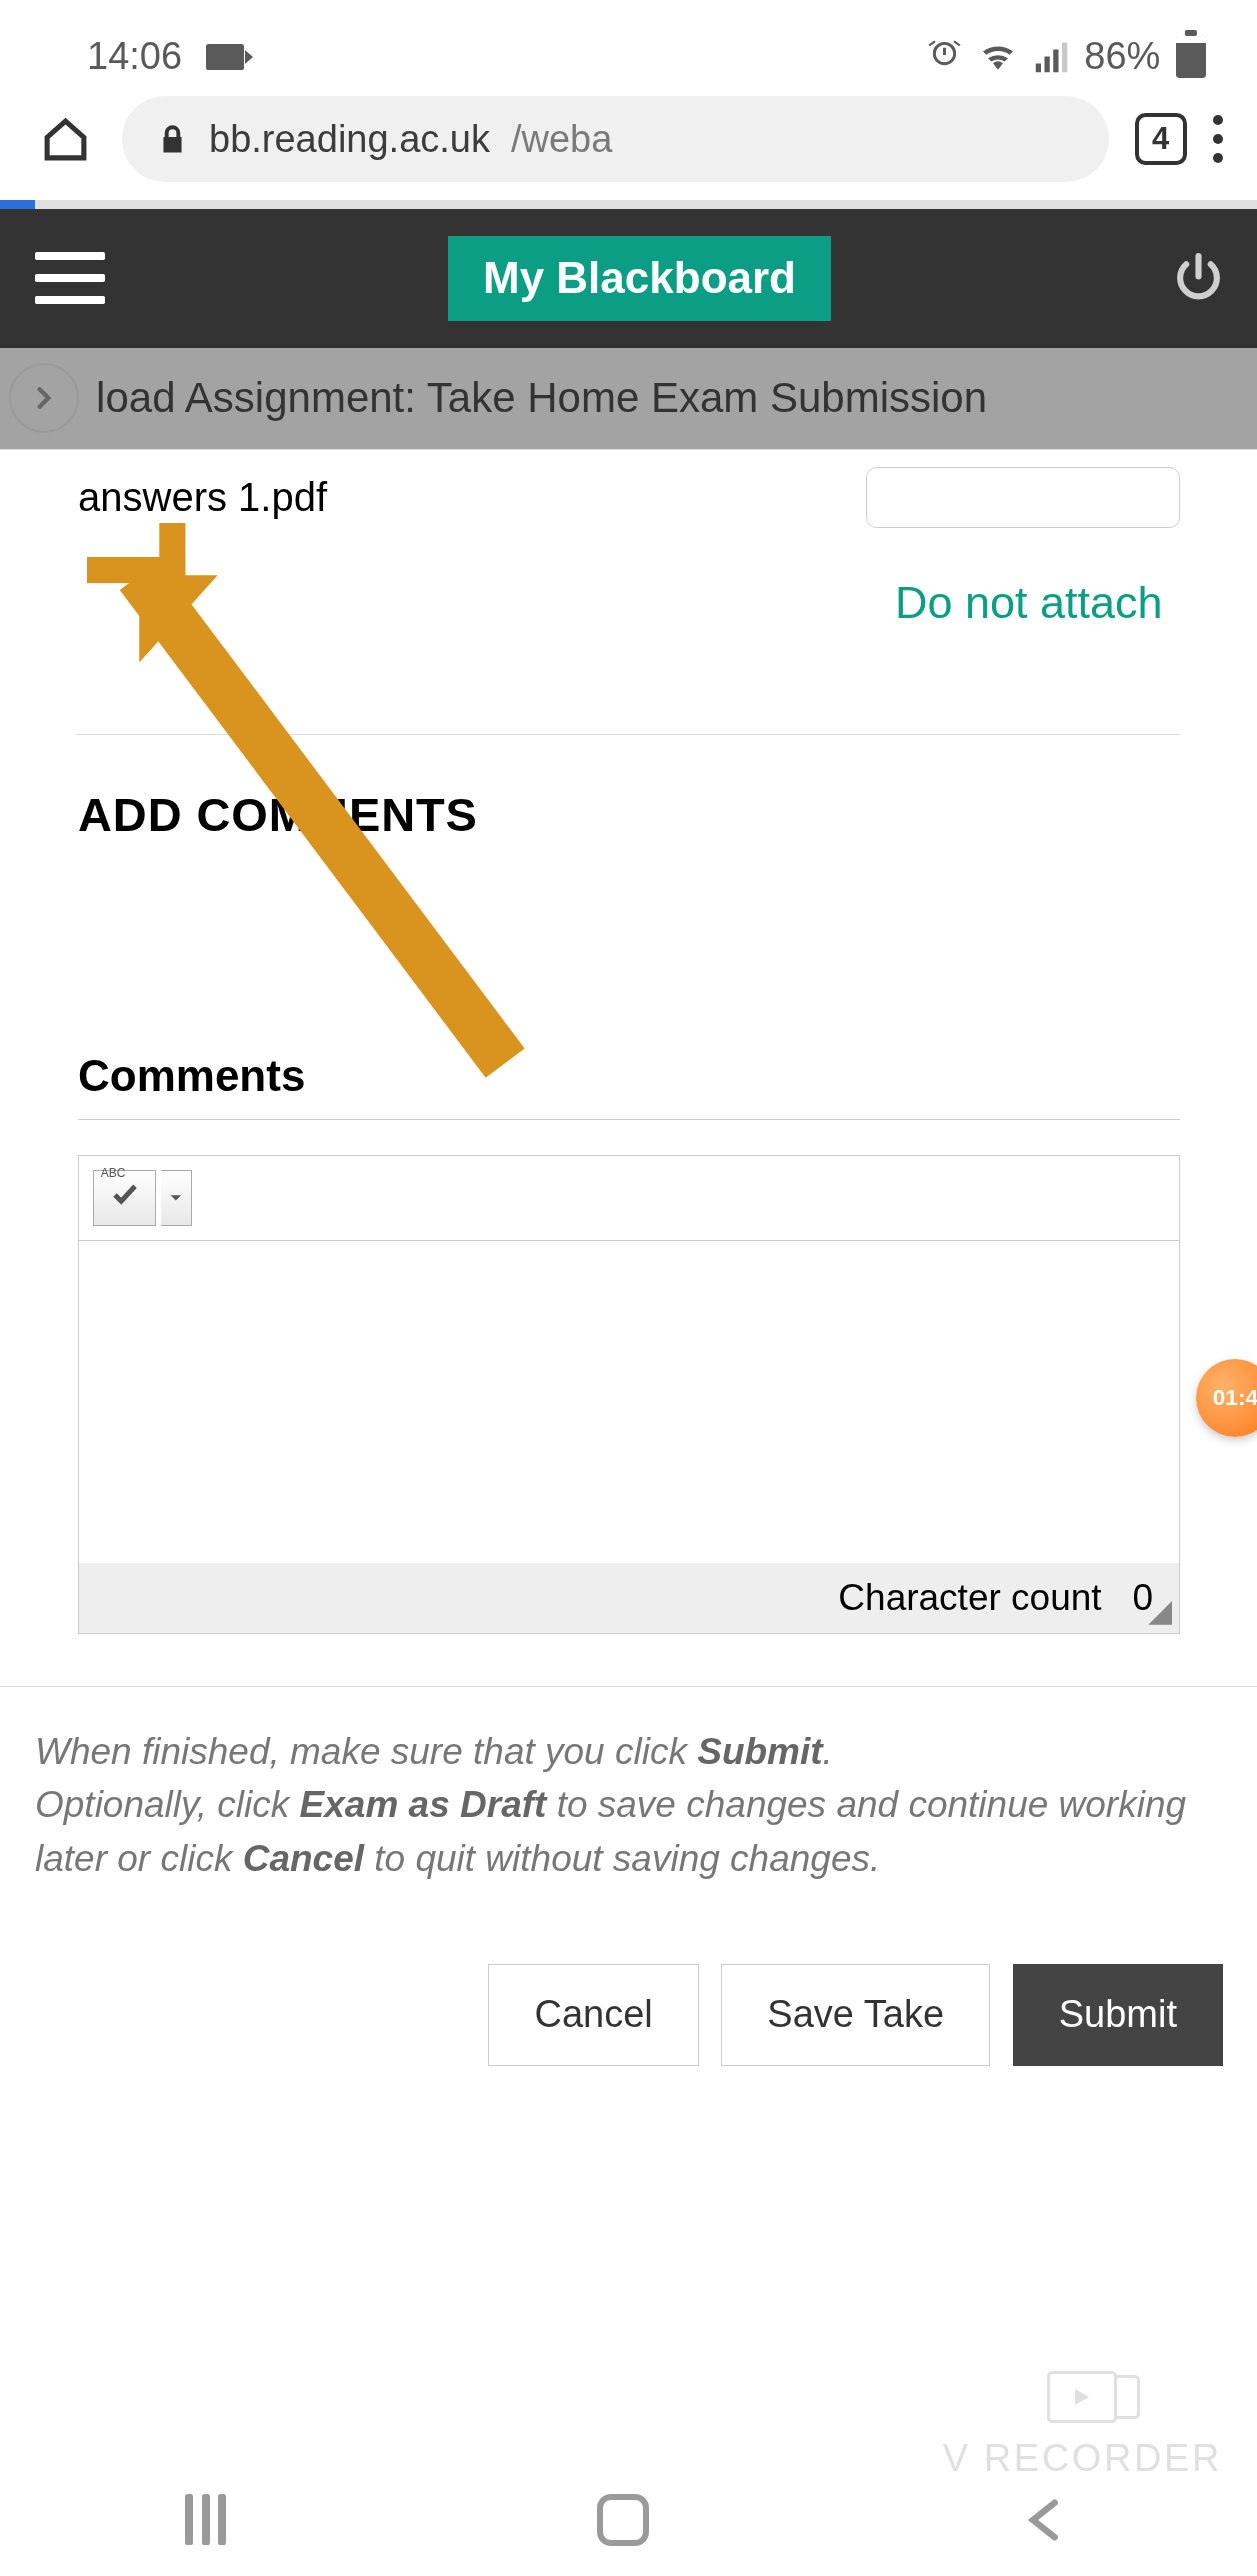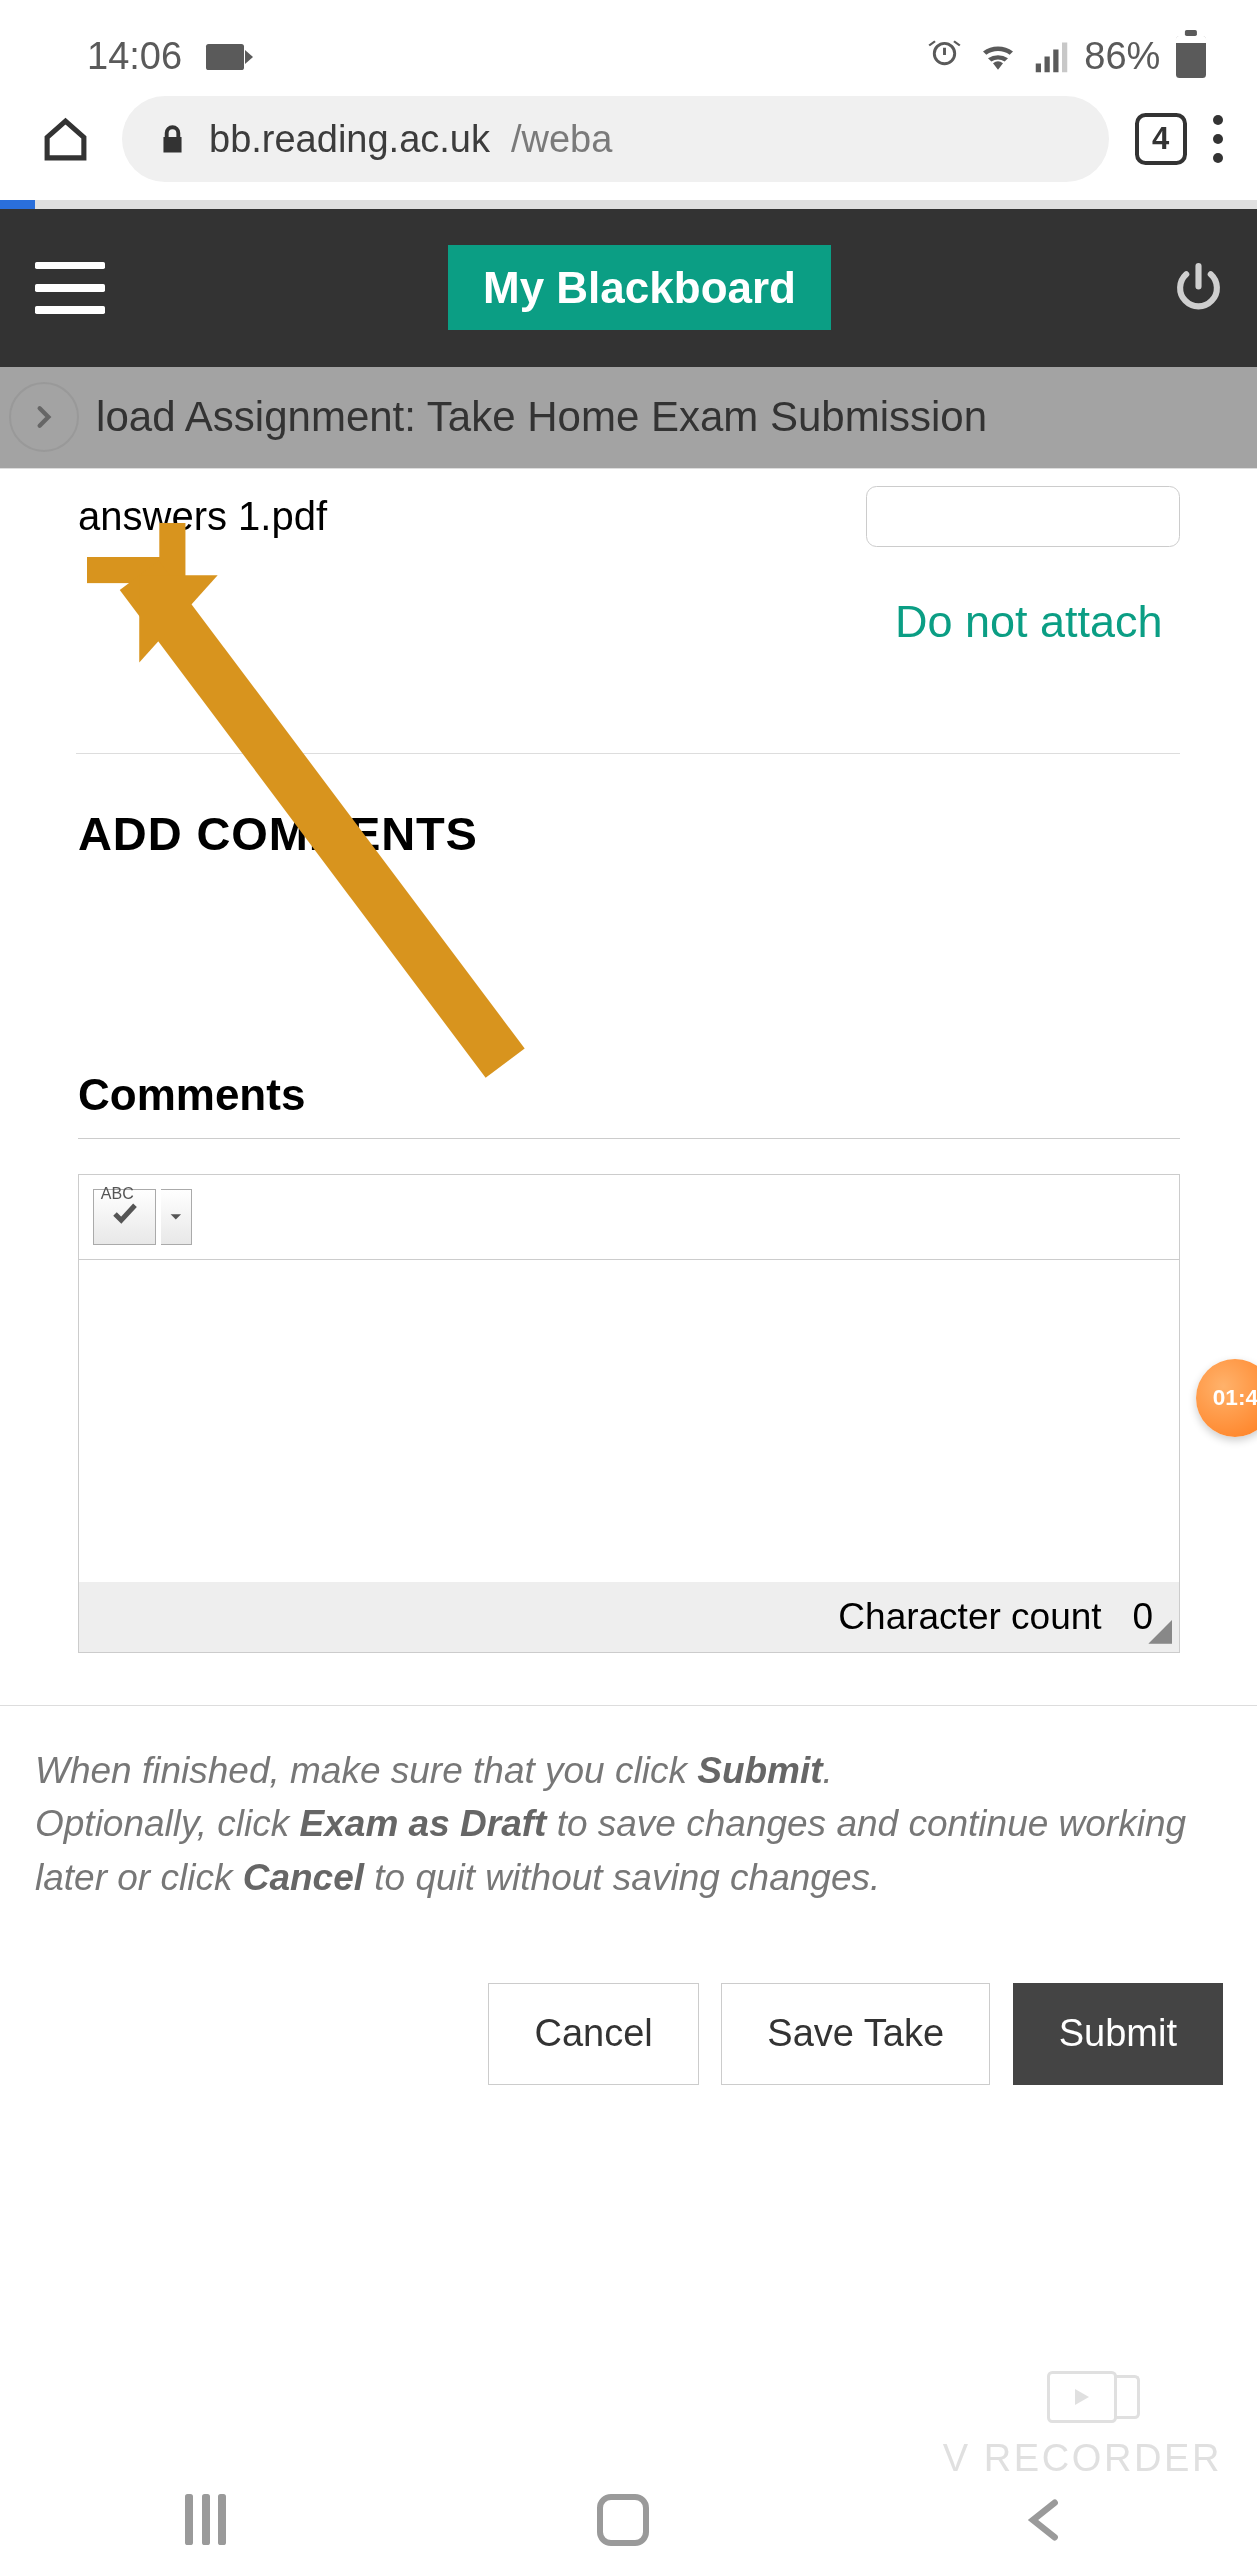--- a/index.html
+++ b/index.html
@@ -22,21 +22,21 @@
   .url-pill .rest { color:#7a7a7a; }
   .tab-count { width: 52px; height: 52px; border: 4.4px solid #333; border-radius: 10.5px; display:flex; align-items:center; justify-content:center; font-size:31px; font-weight:600; color:#333;}
   .dots { display:flex; flex-direction:column; gap:8.7px;}
   .dots span { width:10.5px; height:10.5px; background:#333; border-radius:50%;}
 
   
   .loading-edge { height: 8.7px; background:#e0e0e0;}
   .loading-edge .seg { height:100%; width:35px; background:#2a6fdb;}
 
   
-  .bb-header { background:#333333; height: 158px; display:flex; align-items:center; justify-content:space-between; padding: 0 35px;}
+  .bb-header { background:#333333; height: 139px; display:flex; align-items:center; justify-content:space-between; padding: 0 35px;}
   .hamburger { width: 70px; height: 52px; display:flex; flex-direction:column; justify-content:space-between;}
   .hamburger span { height:7.8px; background:#fff; border-radius:1.7px;}
   .bb-title-btn { background:#0b9e84; color:#fff; font-weight:bold; font-size:44px; padding: 17.4px 35px;}
   .power-btn { color:#cfcfcf;}
 
   
   .page-title-row { background:#a3a3a3; border-bottom:0.9px solid #ddd; display:flex; align-items:center; padding: 15.7px 17.4px 15.7px 8.7px; font-size: 42px; color:#333; position:relative; z-index:1;}
   .expand-circle { width: 70px; height:70px; border:2.6px solid #999; border-radius:50%; display:flex; align-items:center; justify-content:center; margin-right:17.4px;}
   .annot-arrow { position:absolute; top: 523px; left: 87px; width: 453px; height: 575px; z-index:6; pointer-events:none;}
 
@@ -173,21 +173,21 @@
   <div class="sect-head">ADD COMMENTS</div>
 
   <div class="field-label">Comments</div>
 
   <hr style="border:none;border-top:1.7px solid #ccc;margin-top:17.4px">
 
   <div class="editor-wrap">
     <div class="toolbar">
       <div class="tb-btn">
         <span style="position:relative">
-          <span style="position:absolute;top:-14px;left:-8.7px;font-size:16px">ABC</span>
+          <span style="position:absolute;top:-14px;left:-8.7px;font-size:12px">ABC</span>
           <svg width="30" height="30" viewBox="0 0 24 24">
               <path fill="none" stroke="#555" stroke-width="4" d="M4 12l5 5L20 5"></path>
             </svg>
         </span>
       </div>
       <div class="tb-caret">
         <svg width="15.7" height="15.7" viewBox="0 0 24 24">
             <path fill="#555" d="M4 8l8 8 8-8z"></path>
           </svg>
       </div>

